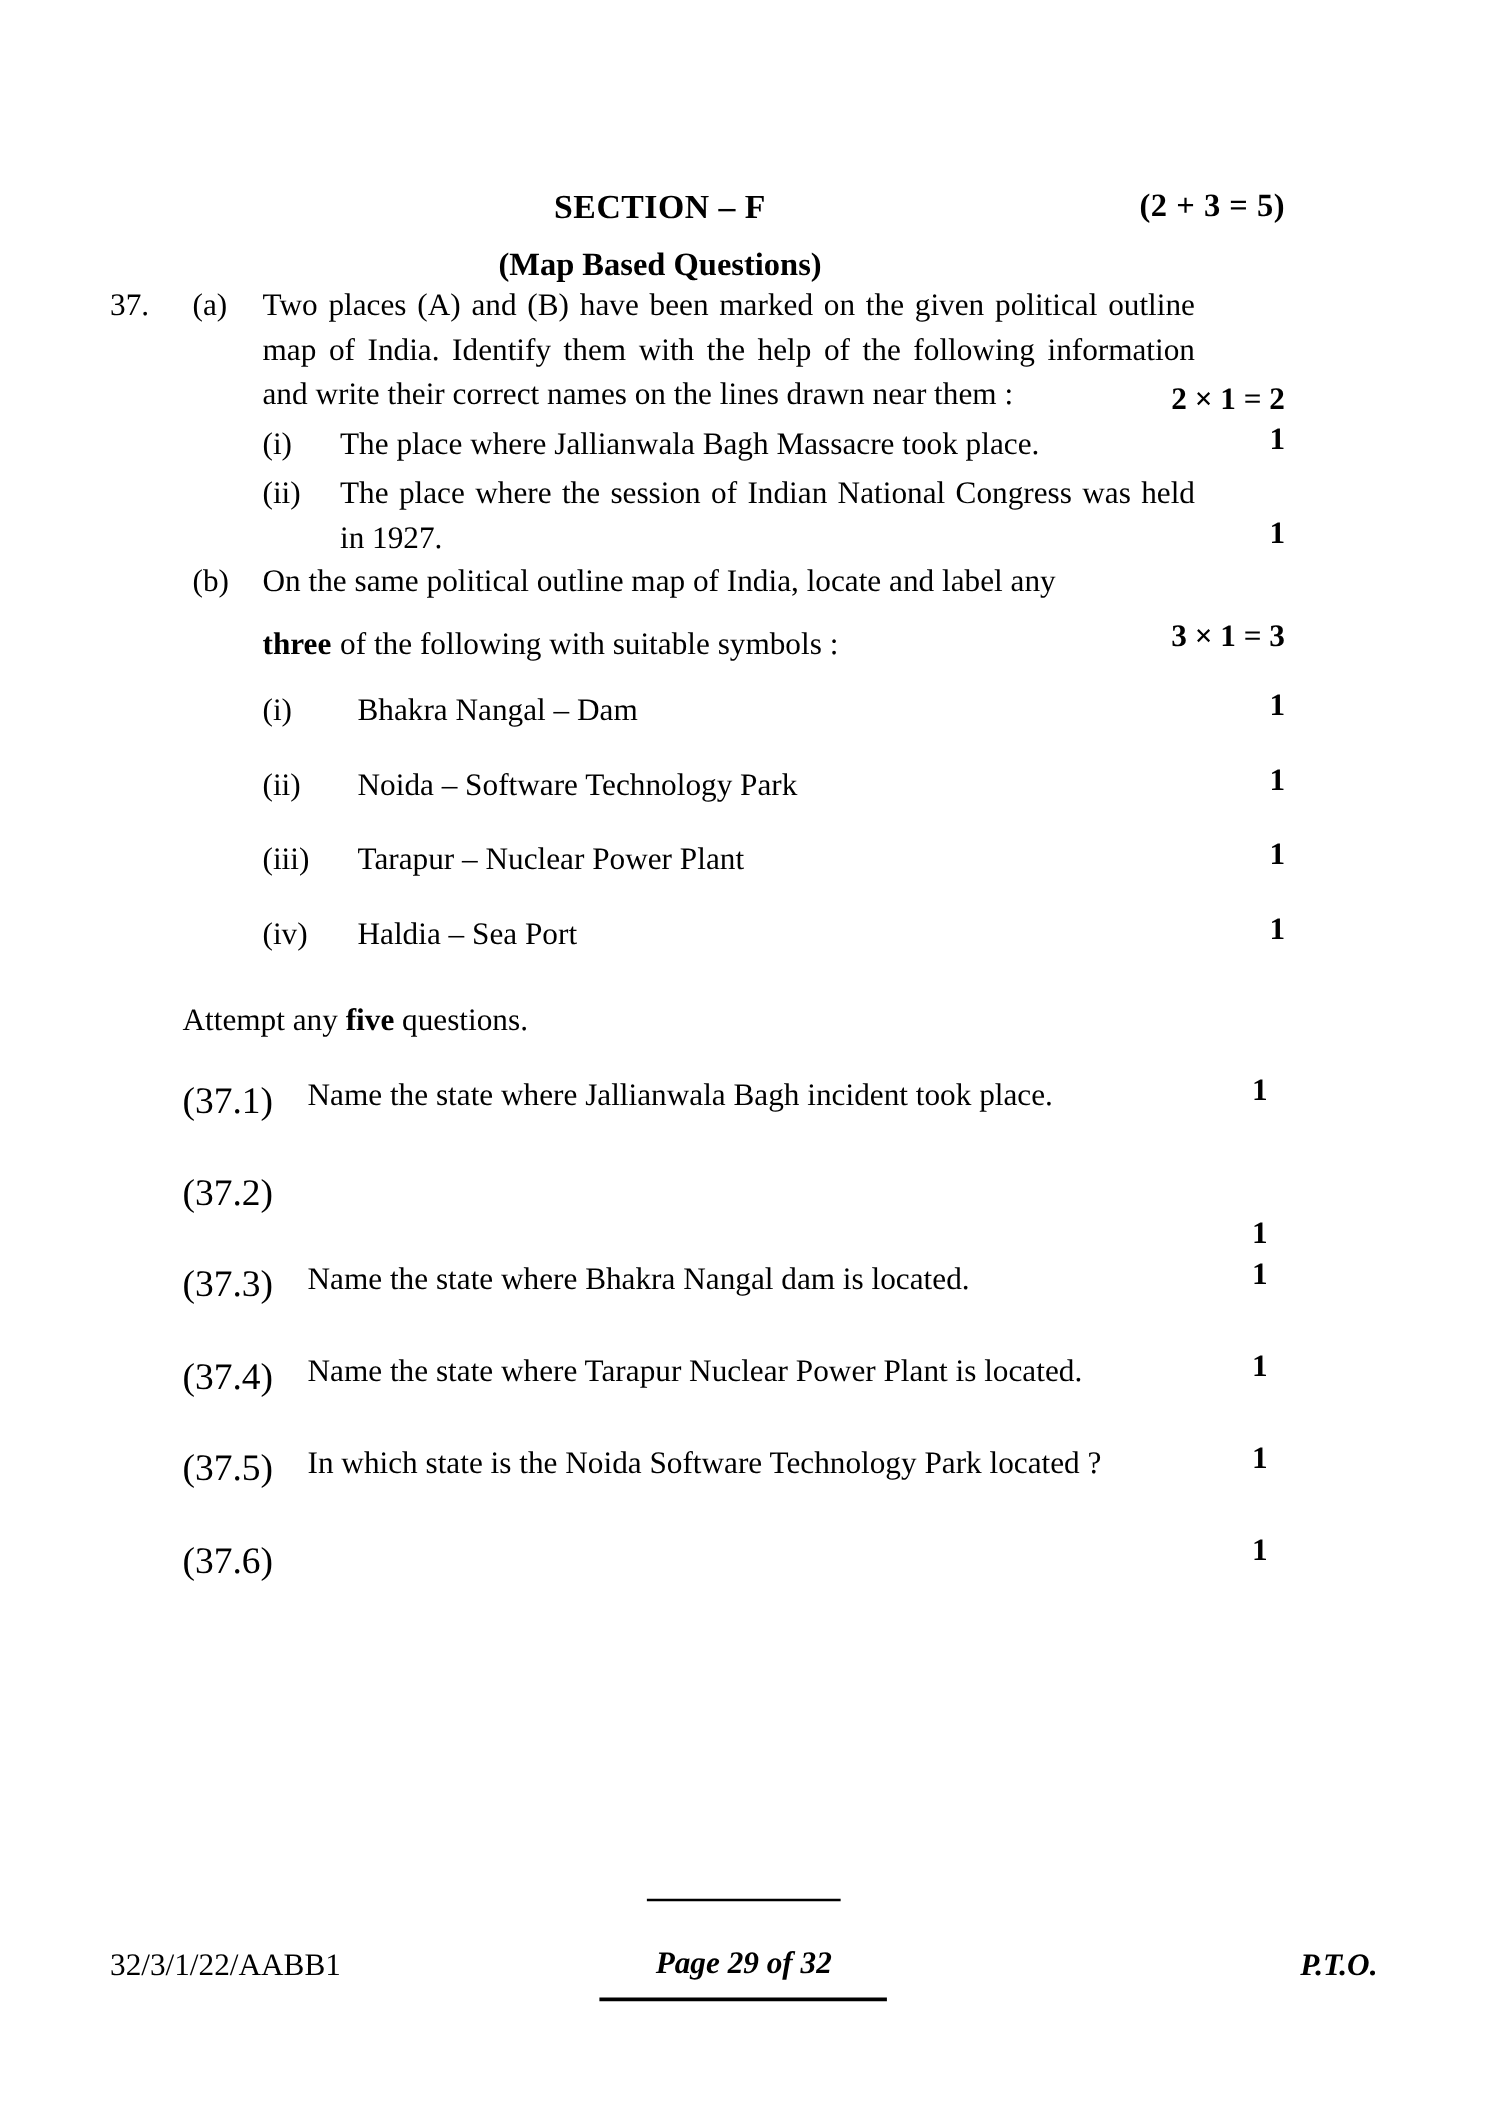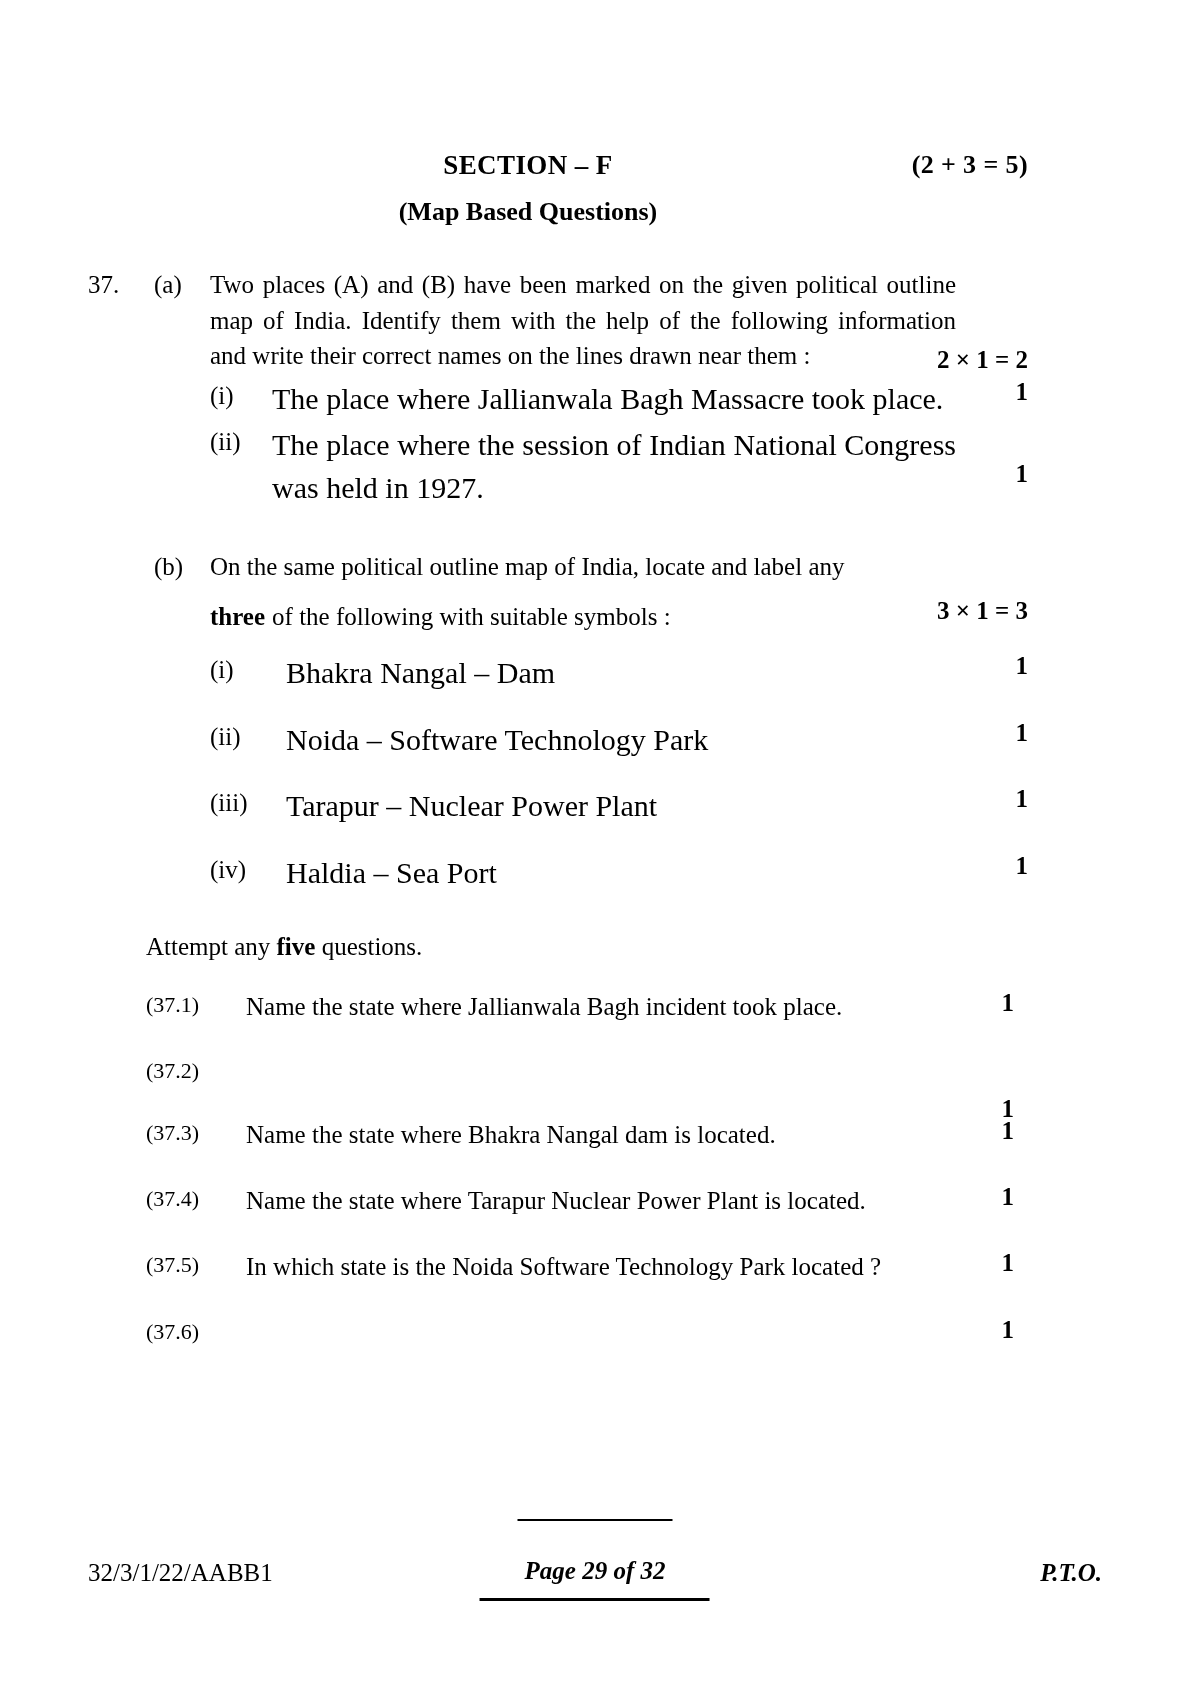--- a/index.html
+++ b/index.html
@@ -54,21 +54,20 @@
     text-align: center;
     font-weight: bold;
     font-size: 26px;
     margin-top: 16px;
     padding-right: 60px;
   }
 
   
   .qblock {
     position: relative;
-    margin-top: 40px;
   }
   .row {
     position: relative;
     display: flex;
     align-items: flex-start;
   }
   .qnum {
     flex: 0 0 66px;
     font-size: 25px;
     line-height: 1.42;
@@ -103,21 +102,21 @@
     align-items: flex-start;
     margin-top: 4px;
   }
   .subitem .rom {
     flex: 0 0 62px;
     font-size: 25px;
     line-height: 1.42;
   }
   .subitem .txt {
     flex: 1 1 auto;
-    font-size: 30px;
+    font-size: 25px;
     line-height: 1.42;
     text-align: justify;
     padding-right: 72px;
   }
   .subitem .txt.nojust { text-align: left; }
   .subitem.wide .rom { flex: 0 0 76px; }
 
   .indent-a { margin-left: 122px; }
   .indent-b { margin-left: 122px; }
 
@@ -152,21 +151,21 @@
   
   .vi-list { margin-top: 26px; margin-left: 58px; }
   .vi-item {
     position: relative;
     display: flex;
     align-items: flex-start;
     margin-top: 28px;
   }
   .vi-item .vnum {
     flex: 0 0 100px;
-    font-size: 22px;
+    font-size: 30px;
     line-height: 1.45;
   }
   .vi-item .vtxt {
     flex: 1 1 auto;
     font-size: 25px;
     line-height: 1.45;
     padding-right: 110px;
     text-align: justify;
   }
   .vi-item .vtxt.nojust { text-align: left; }

